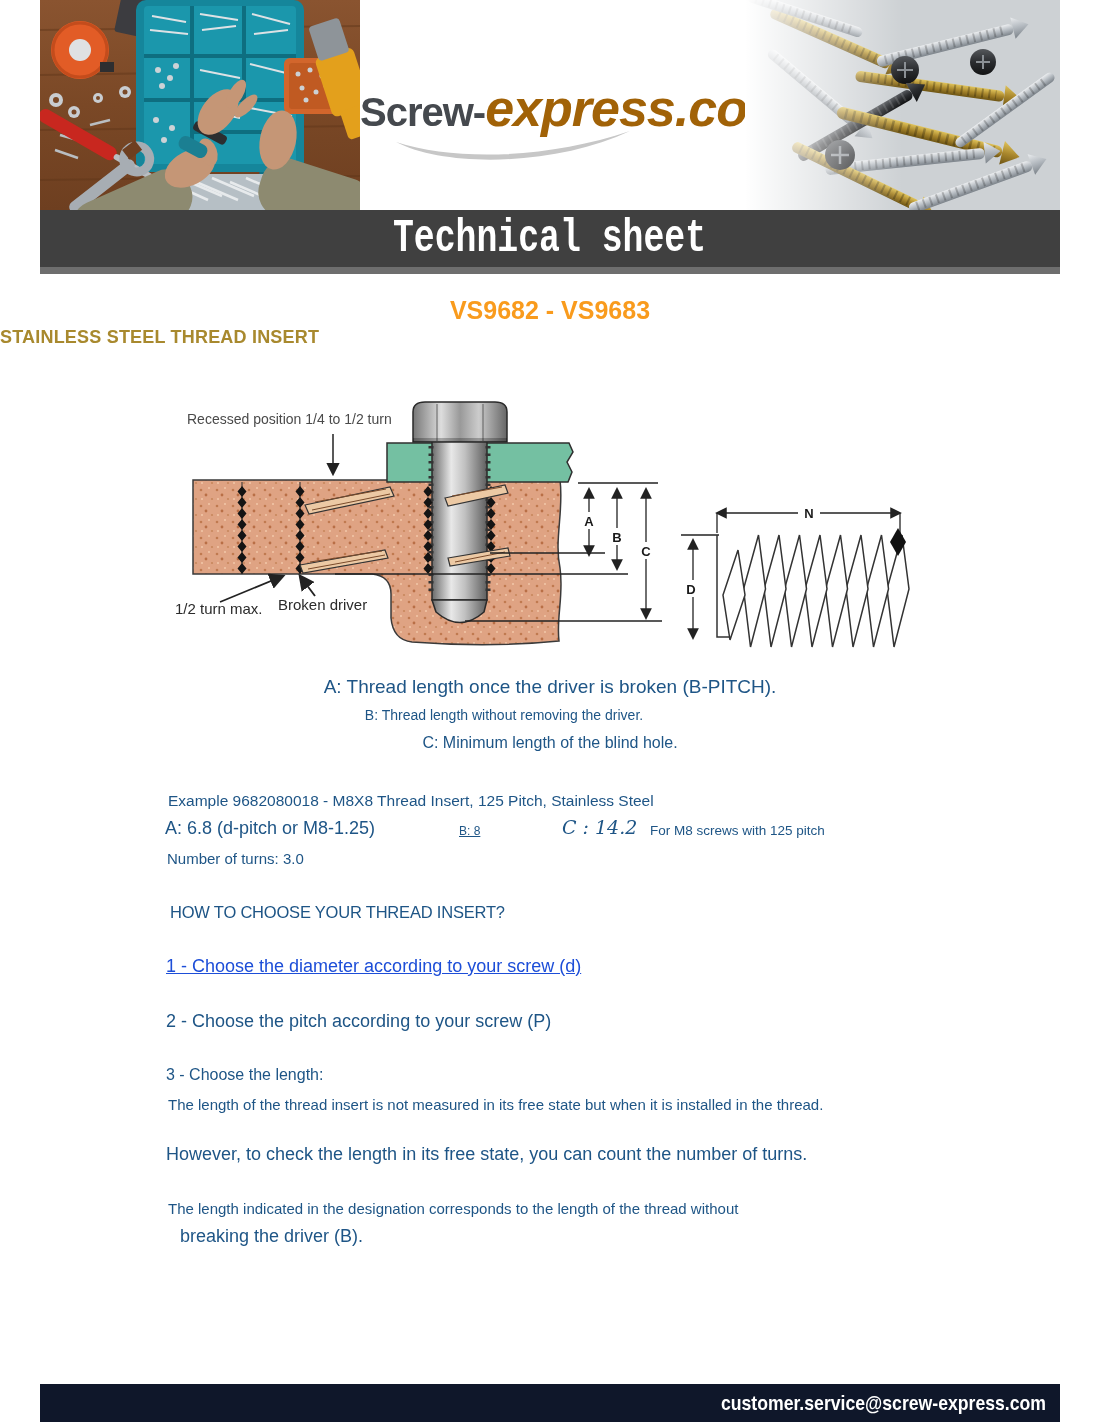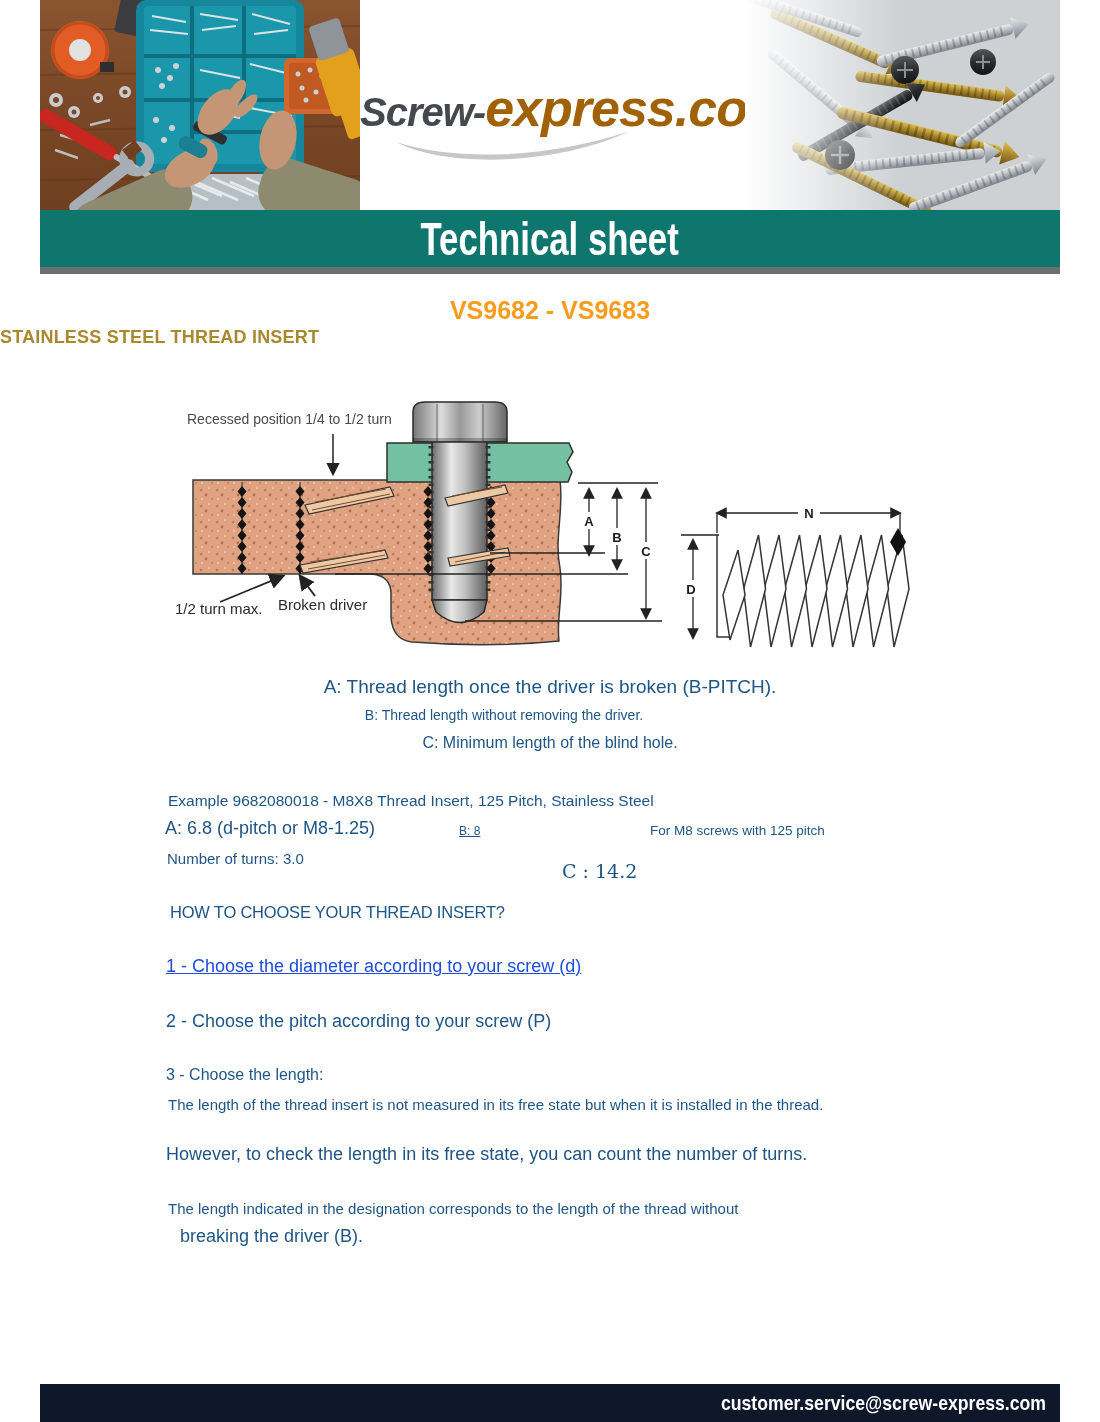--- a/index.html
+++ b/index.html
@@ -12,25 +12,25 @@
   }
   .abs { position:absolute; }
 
   
   .photo-left  { left:40px;  top:0; width:320px; height:210px; overflow:hidden; }
   .logo-zone   { left:360px; top:0; width:385px; height:210px; background:#fff; }
   .photo-right { left:745px; top:0; width:315px; height:210px; overflow:hidden; }
   .photo-left svg, .photo-right svg { display:block; width:100%; height:100%; }
 
   .logo-line { position:absolute; top:78px; left:0; width:100%; text-align:center; white-space:nowrap; }
-  .logo-prefix { font-size:40px; font-weight:bold; color:#45494e; letter-spacing:-1px;font-style:italic; }
+  .logo-prefix { font-size:40px; font-weight:bold; color:#45494e; letter-spacing:-1px; }
   .logo-suffix { font-size:52px; font-weight:bold; font-style:italic; color:#a16207; letter-spacing:-1px; }
   .logo-swoosh { position:absolute; top:128px; left:28px; width:250px; height:36px; }
 
-  .banner { left:40px; top:210px; width:1020px; height:57px; background:#0f766e; text-align:center; }
+  .banner { left:40px; top:210px; width:1020px; height:57px; background:#404040; text-align:center;font-family:Liberation Mono, monospace; }
   .banner-text {
     display:inline-block; color:#fff; font-weight:bold; font-size:47px; line-height:57px;
     transform:scaleX(0.74); transform-origin:center; letter-spacing:0px; white-space:nowrap;
   }
   .gray-strip { left:40px; top:267px; width:1020px; height:7px; background:#6e6e6e; }
 
   
   .codes    { left:0; top:296px; width:1100px; text-align:center; font-size:25px; font-weight:bold; color:#f99b1d; }
   .subtitle { left:0; top:327px; width:1021px; text-align:left; font-size:18px; font-weight:bold; color:#a8892e; letter-spacing:0.2px; }
 
@@ -43,21 +43,21 @@
 
   
   .def-a { left:0; top:676px; width:1100px; text-align:center; font-size:19px;   color:#1e5586; }
   .def-b { left:0; top:707px; width:1008px; text-align:center; font-size:14px; color:#1e5586; }
   .def-c { left:0; top:734px; width:1100px; text-align:center; font-size:16px;   color:#1e5586; }
 
   
   .ex-headline { left:168px; top:792px;  font-size:15.5px; color:#1e5586; }
   .ex-a       { left:165px; top:818px;  font-size:18px;   color:#1e5586; }
   .ex-b       { left:459px; top:824px;  font-size:12px;   color:#1e5586;text-decoration:underline; }
-  .ex-c       { left:562px; top:816px;  font-size:19px;   color:#1e5586; font-family:"DejaVu Serif",serif;margin-top:44px; }
+  .ex-c       { left:562px; top:816px;  font-size:19px;   color:#1e5586; font-style:italic; font-family:"DejaVu Serif",serif; }
   .ex-note    { left:650px; top:823px;  font-size:13.5px; color:#1e5586; }
   .ex-turns   { left:167px; top:850px;  font-size:15px;   color:#1e5586; }
 
   
   .howto-heading { left:170px; top:903px;  font-size:16.5px; color:#1e5586; letter-spacing:-0.2px; }
   .step-1        { left:166px; top:956px;  font-size:18px;   color:#1d4ed8;text-decoration:underline; }
   .step-2        { left:166px; top:1011px; font-size:18px;   color:#1e5586; }
   .step-3        { left:166px; top:1066px; font-size:16px;   color:#1e5586; }
   .step3-note    { left:168px; top:1096px; font-size:15px;   color:#1e5586; }
   .however       { left:166px; top:1144px; font-size:18px;   color:#1e5586; }

